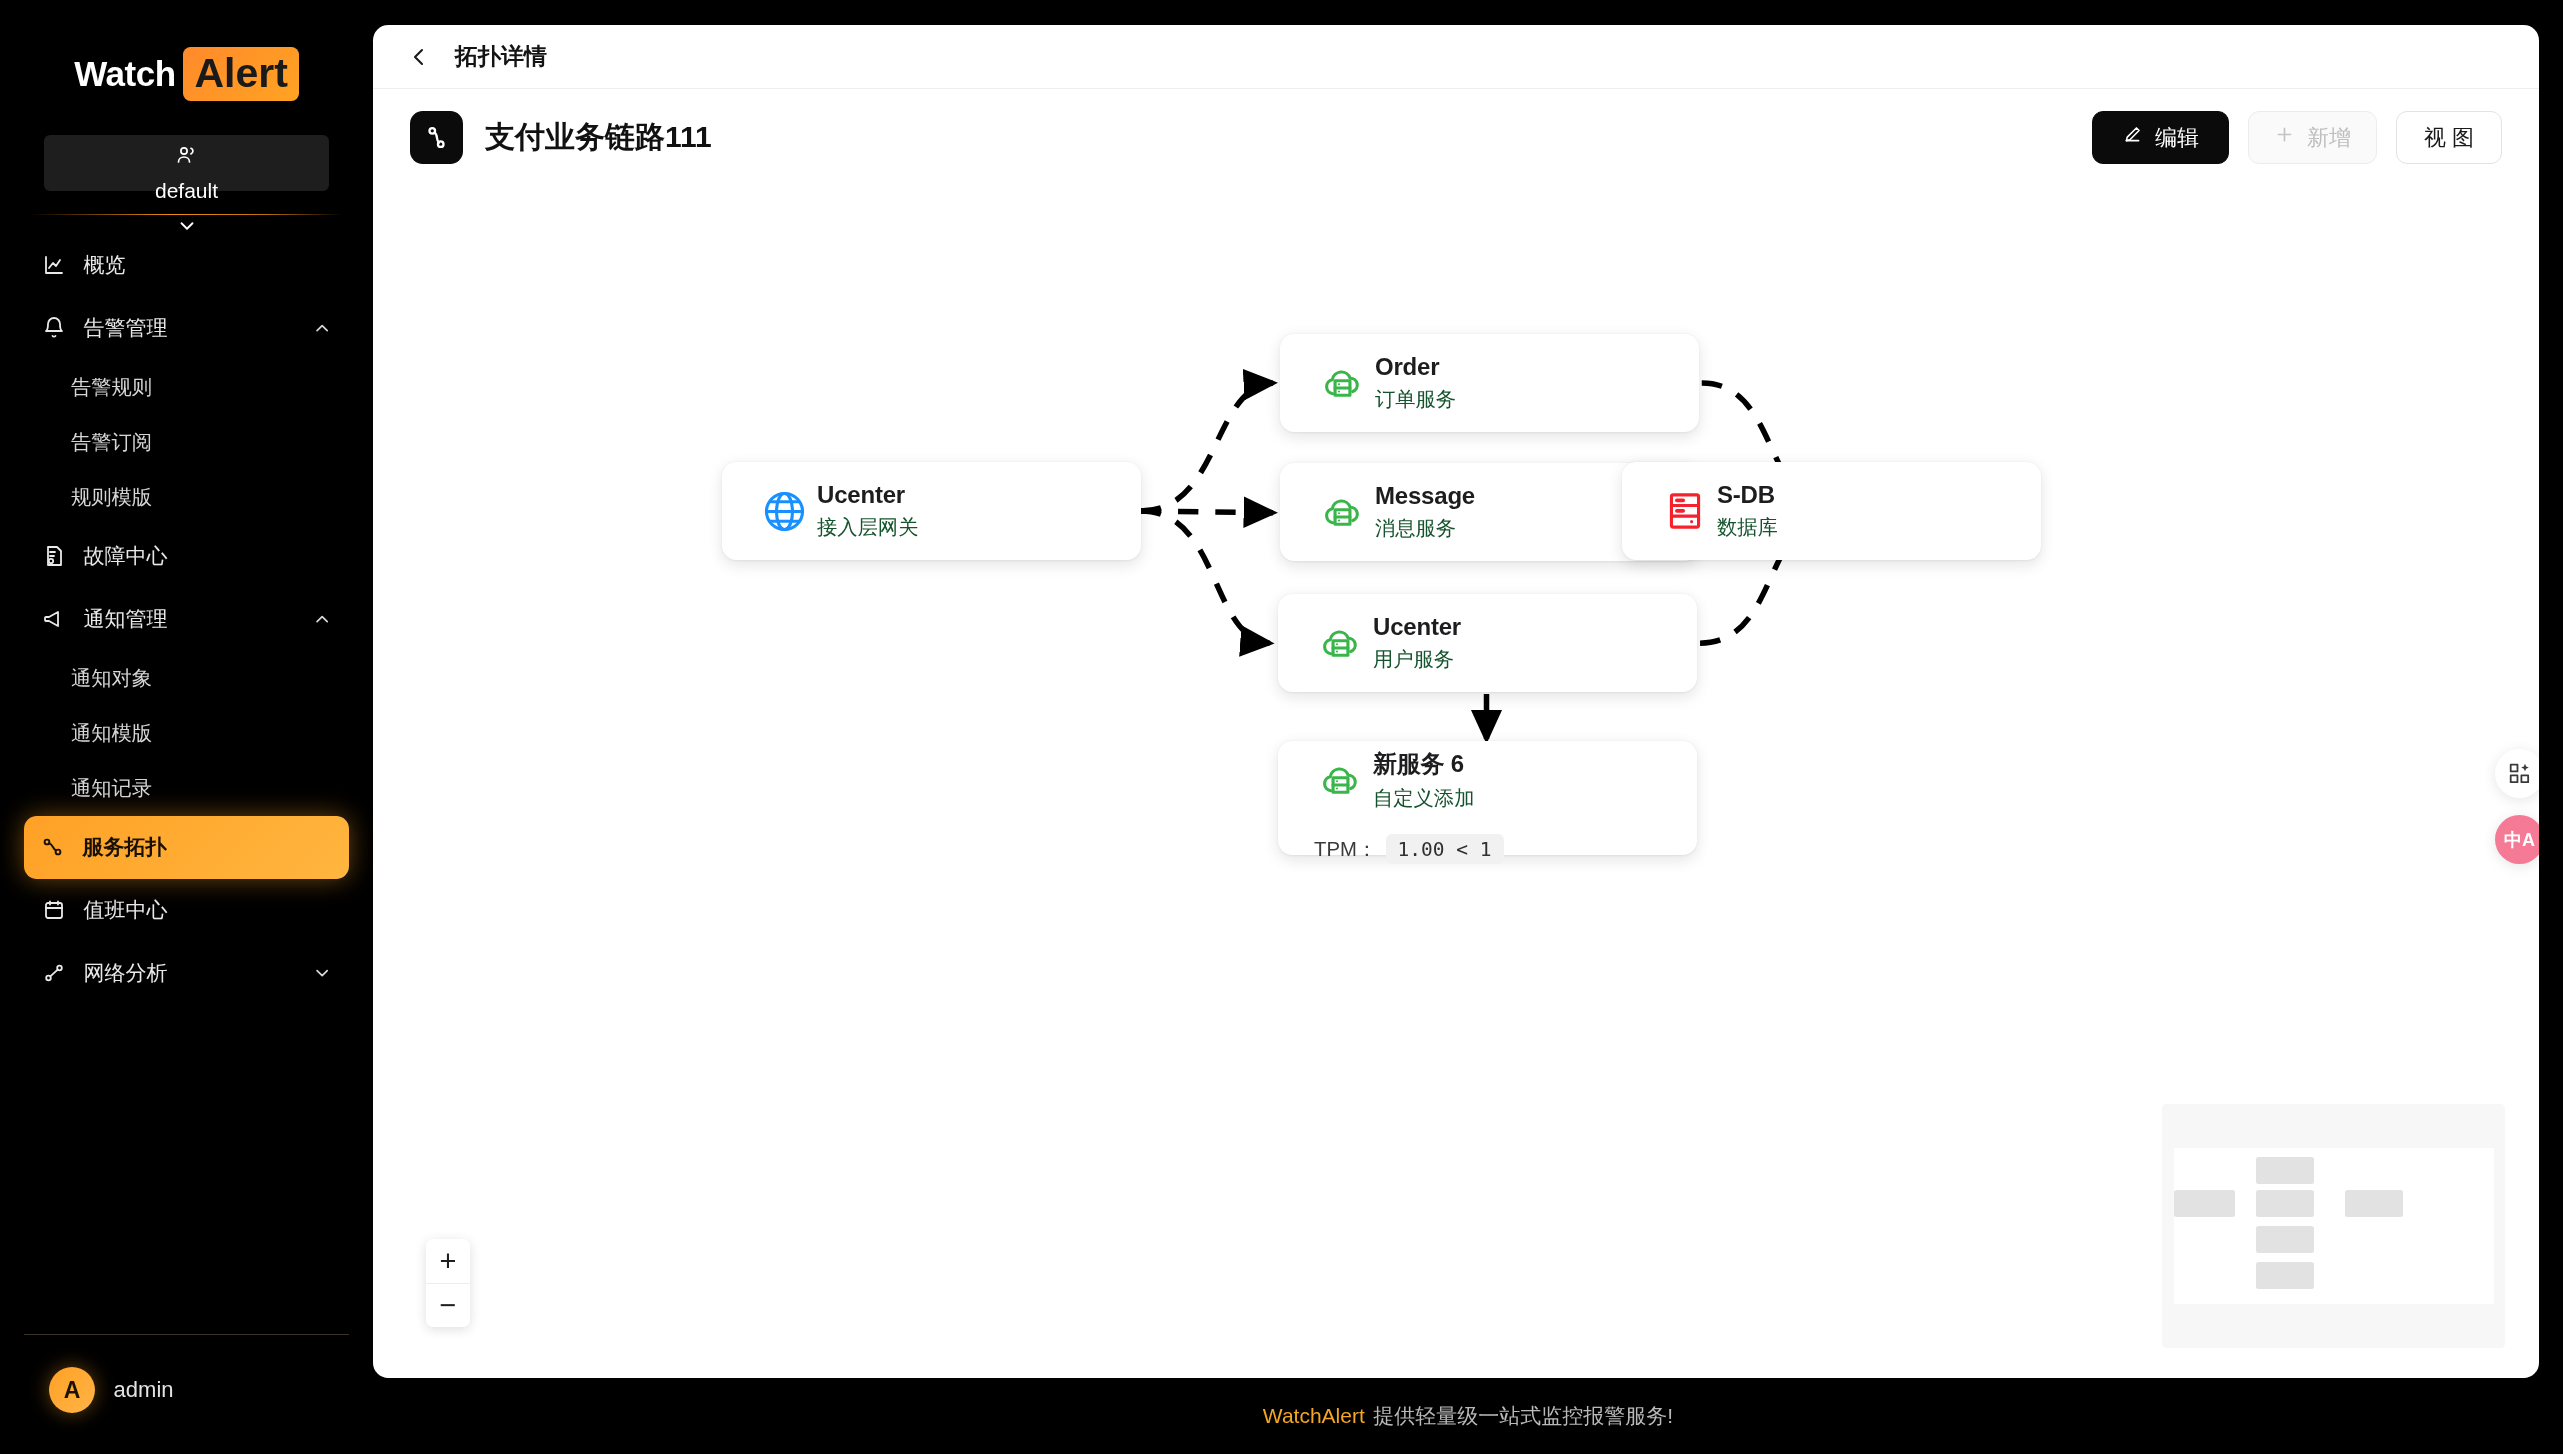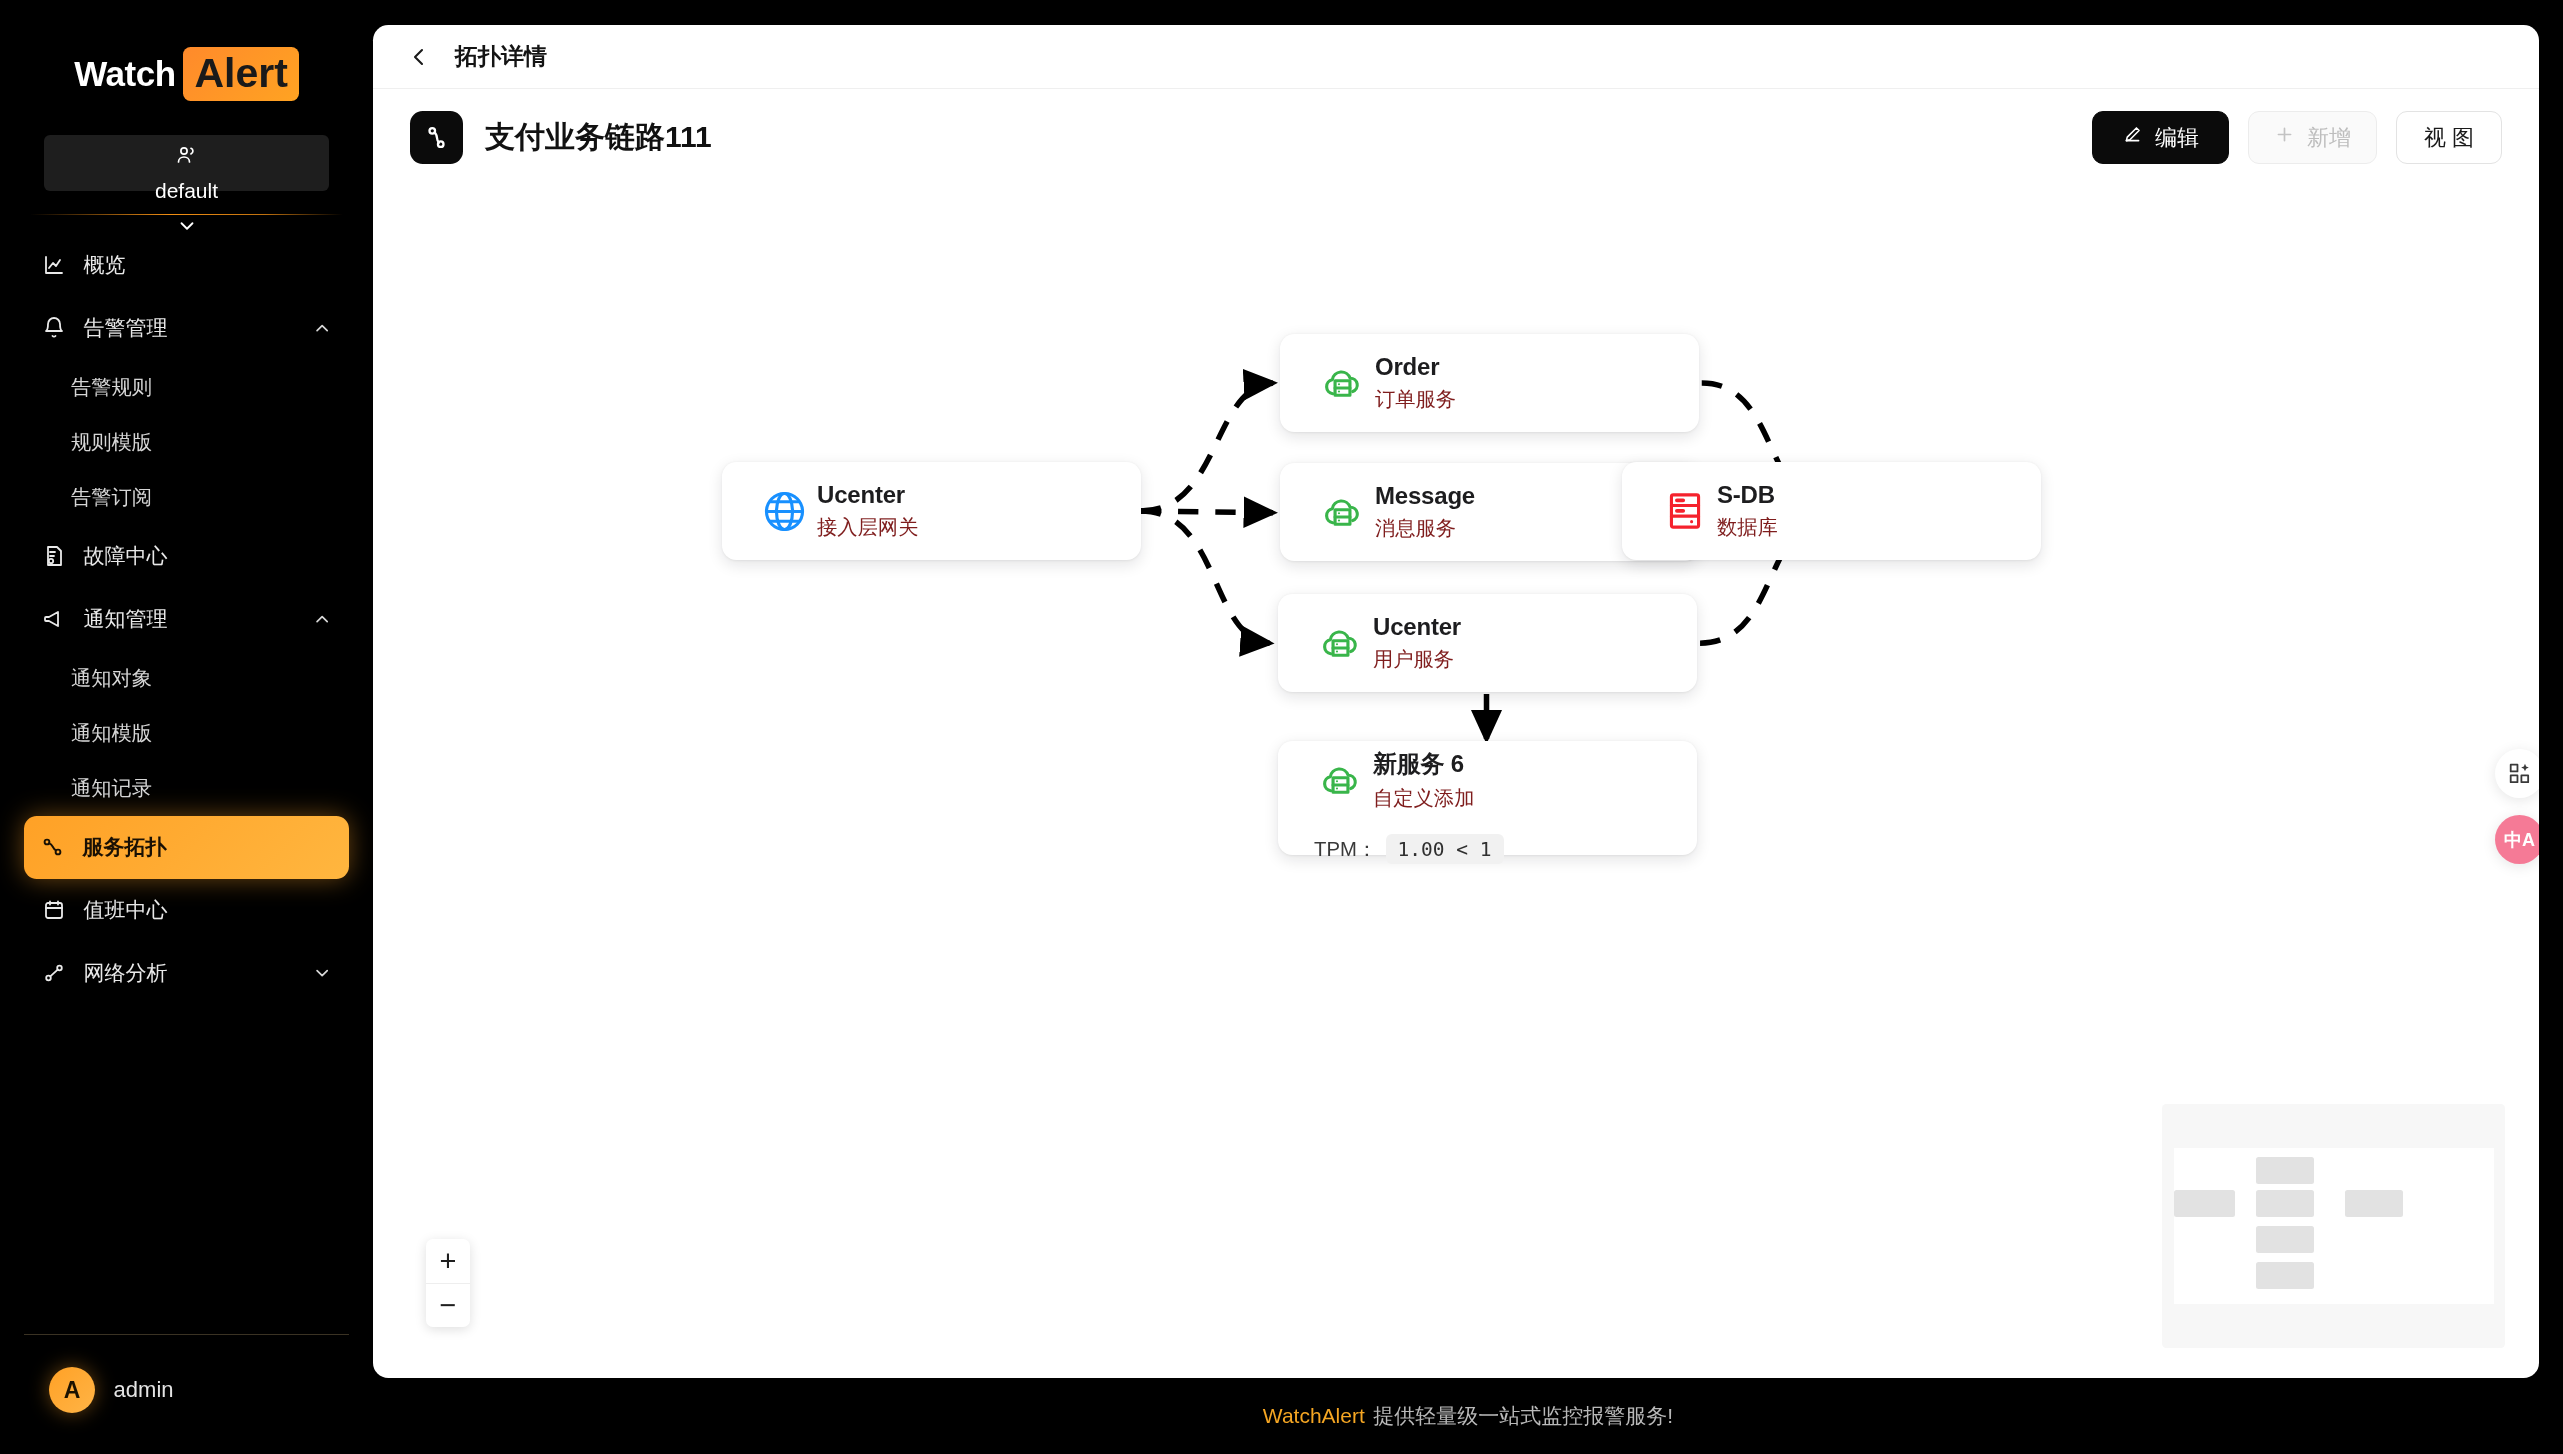--- a/index.html
+++ b/index.html
@@ -107,21 +107,21 @@
   .node {
     position: absolute; background: #fff; border-radius: 14.4px;
     box-shadow: 0 4.2px 15.3px rgba(20,20,30,0.11), 0 0.8px 2.5px rgba(0,0,0,0.06);
     display: flex; flex-direction: column; justify-content: center;
     padding: 0 36px; cursor: pointer;
   }
   .node-main { display: flex; align-items: center; gap: 6px; }
   .node-ico { width: 53px; height: 53px; flex: none; display: flex; align-items: center; justify-content: center; }
   .node-text { display: flex; flex-direction: column; gap: 4.2px; }
   .node-title { font-size: 24px; font-weight: 700; color: #1d1d1f; letter-spacing: -0.2px; }
-  .node-sub { font-size: 20.3px; color: #7f1d1d; }
+  .node-sub { font-size: 20.3px; color: #14532d; }
   .node-metric { display: flex; align-items: center; gap: 8.5px; margin-top: 22px; }
   .metric-label { font-size: 20.3px; color: #3a3a3a; font-family: "Liberation Sans", sans-serif; }
   .metric-chip {
     background: #f1f1f1; border-radius: 6px; padding: 3.4px 12px;
     font-family: "DejaVu Sans Mono", monospace; font-size: 19.5px; color: #303030;
   }
 
   
   .zoom-ctl {
     position: absolute; left: 53px; bottom: 58px; width: 44px;
@@ -212,24 +212,24 @@
           <svg width="20.3" height="20.3" viewBox="0 0 24 24" fill="none" stroke="#d8d8d8" stroke-width="2" stroke-linecap="round" stroke-linejoin="round">
               <polyline points="6 15 12 9 18 15"></polyline>
             </svg>
         </span>
       </div>
 
       <div class="nav-sub">
         <span>告警规则</span>
       </div>
       <div class="nav-sub">
+        <span>告警订阅</span>
+      </div>
+      <div class="nav-sub">
         <span>规则模版</span>
-      </div>
-      <div class="nav-sub">
-        <span>告警订阅</span>
       </div>
 
       <div class="nav-item">
         <span class="nav-ico">
           <svg width="24" height="24" viewBox="0 0 24 24" fill="none" stroke="#e9e9e9" stroke-width="1.8" stroke-linecap="round" stroke-linejoin="round">
               <path d="M6 3h9l4 4v14H6z"></path>
               <path d="M8 8h5M8 12h4"></path>
               <circle cx="9" cy="17" r="2.2"></circle>
             </svg>
         </span>

